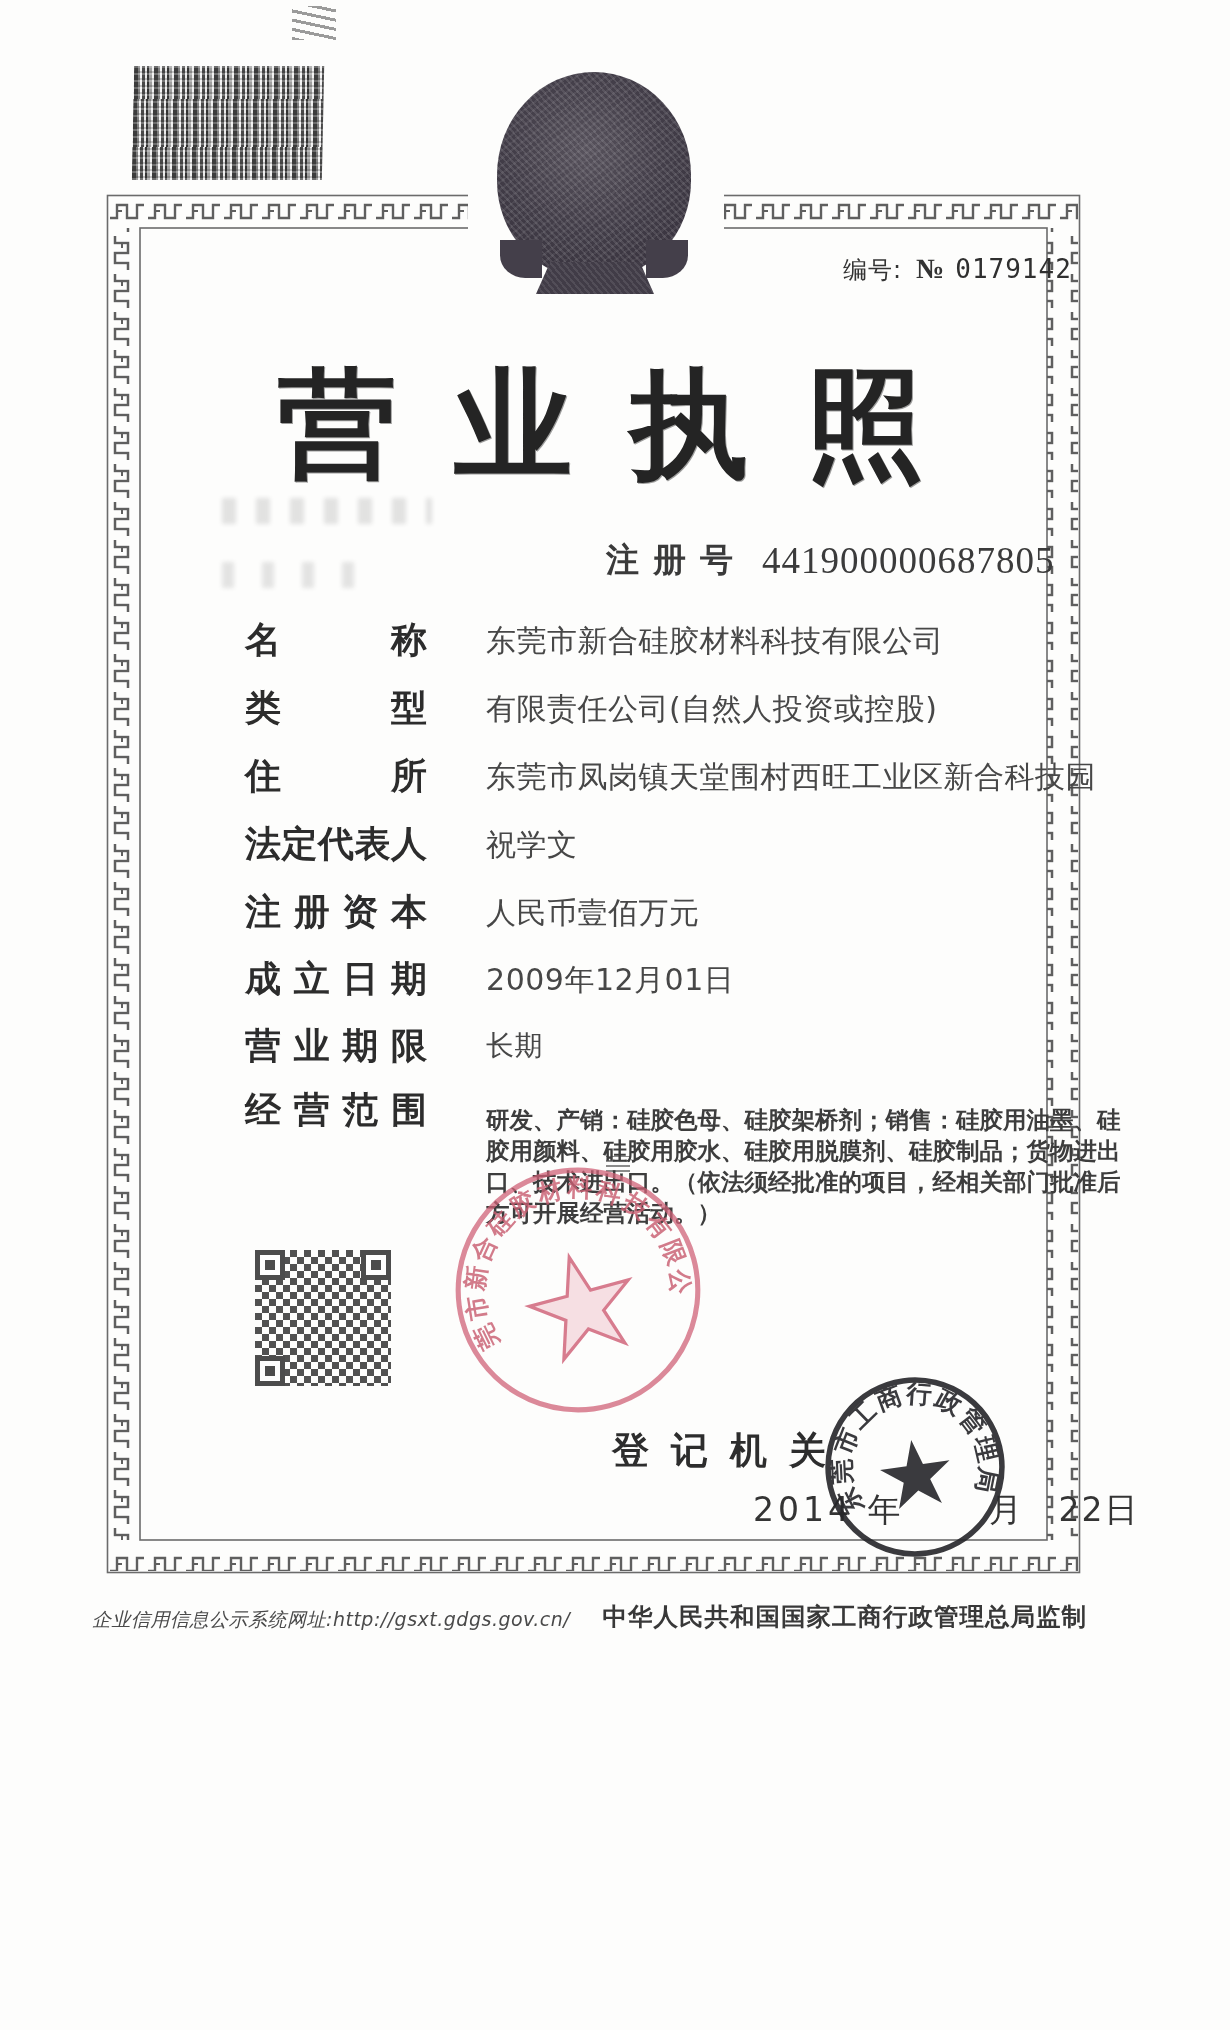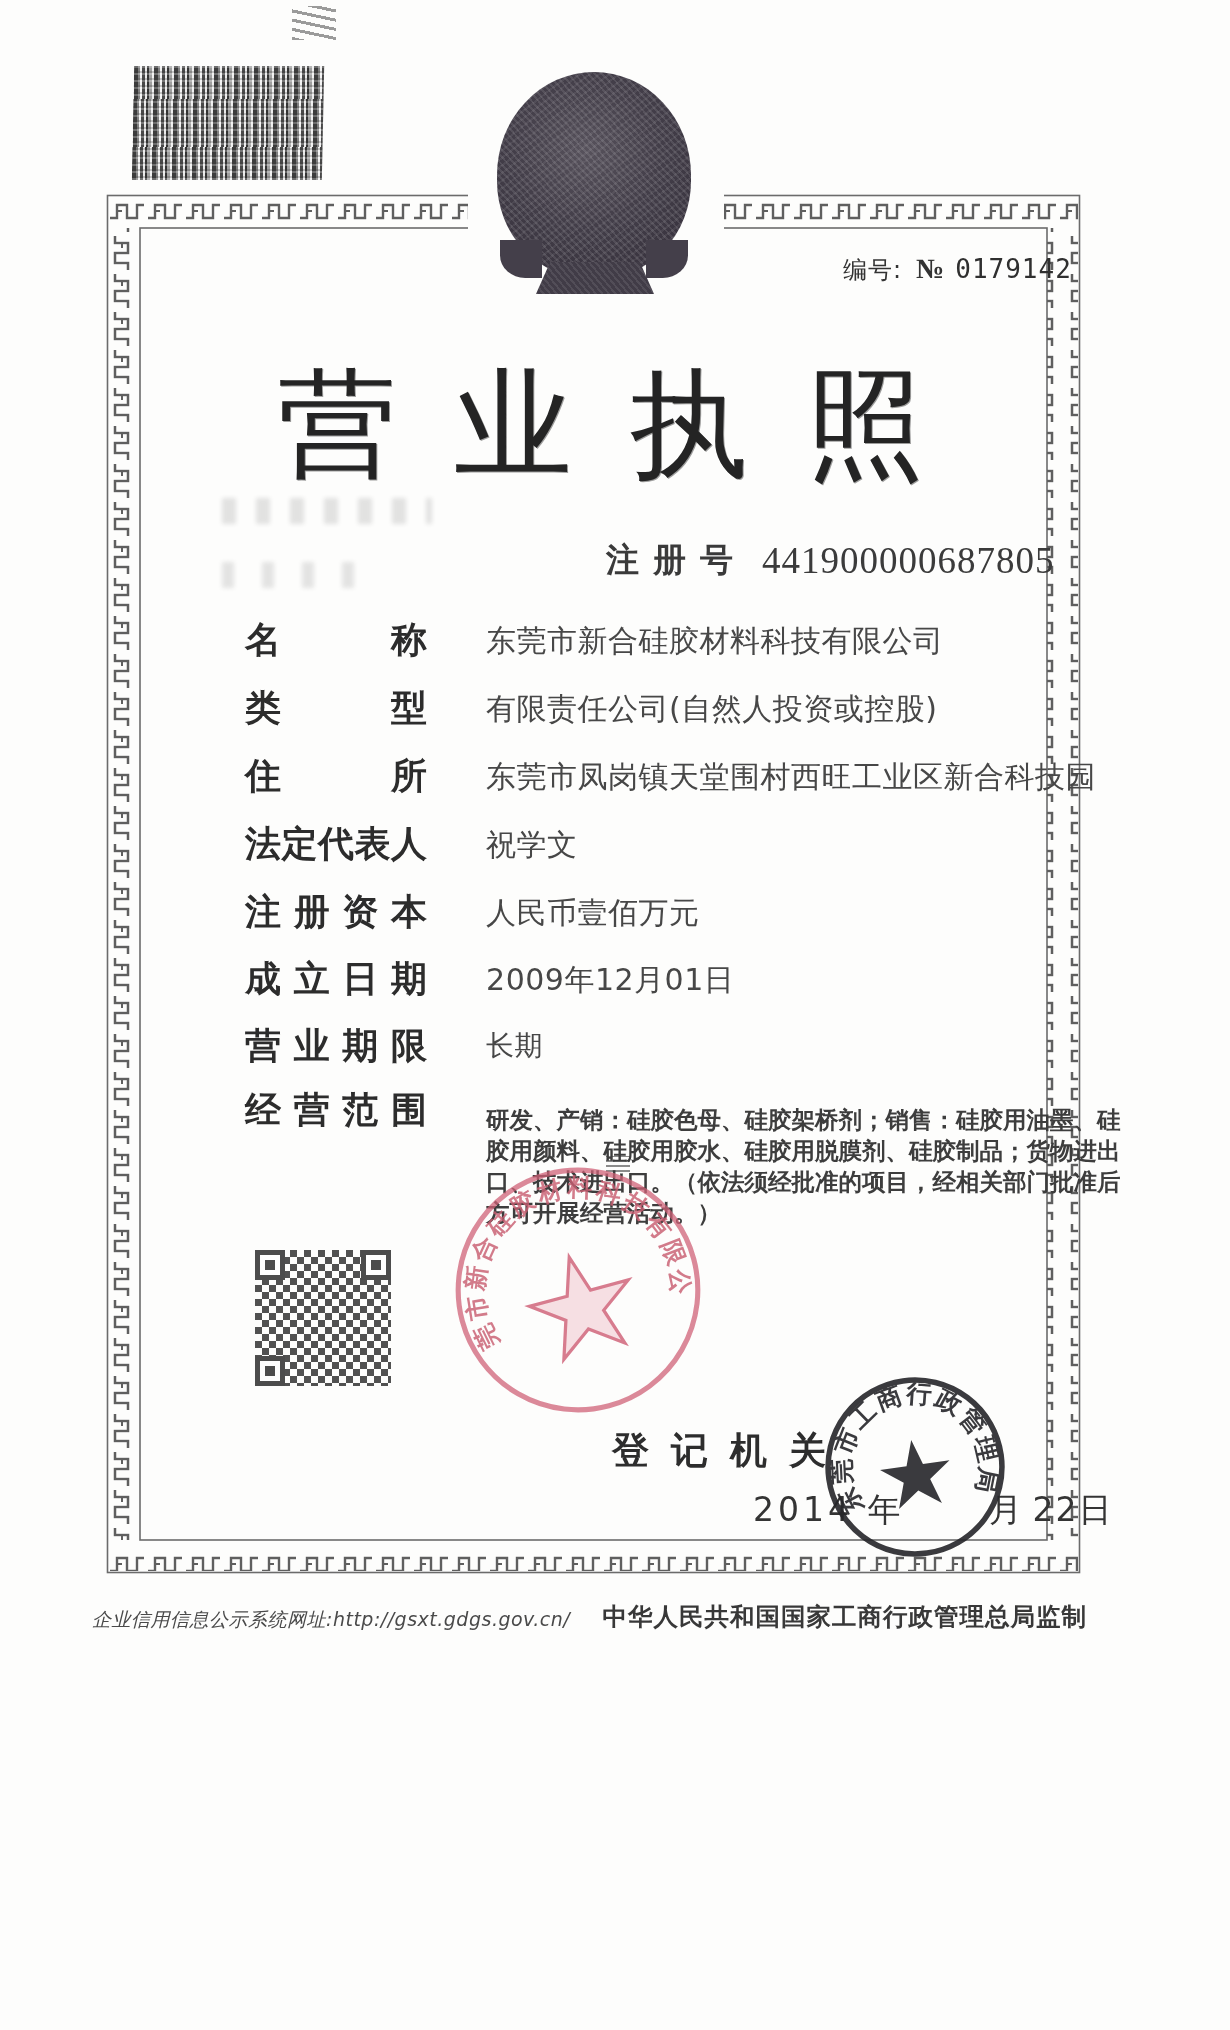--- a/index.html
+++ b/index.html
@@ -44,21 +44,21 @@
   
   .frame{left:106px;top:194px;z-index:1;}
 
   
   .serial{left:843px;top:253px;z-index:3;font-size:24px;color:#333;letter-spacing:1px;white-space:nowrap;text-align:center;}
   .serial .no-sym{font-family:"Liberation Serif",serif;font-weight:bold;font-size:28px;padding:0 10px 0 14px;}
   .serial .no-val{font-family:"DejaVu Sans Mono","Liberation Mono",monospace;font-size:26px;color:#2f2f2f;}
 
   .title{
     left:278px;top:346px;z-index:3;
-    font-size:118px;font-weight:400;letter-spacing:58px;color:#242424;
+    font-size:118px;font-weight:700;letter-spacing:58px;color:#242424;
     text-shadow:1px 1px 0 rgba(40,40,40,.45);
     white-space:nowrap;
   }
 
   .regno{left:606px;top:538px;z-index:3;white-space:nowrap;}
   .regno .lab{font-size:33px;font-weight:600;letter-spacing:14px;color:#3a3a3a;vertical-align:middle;}
   .regno .val{font-family:"Liberation Serif",serif;font-size:37px;color:#3b3b3b;letter-spacing:1px;vertical-align:middle;margin-left:10px;}
 
   
   .row{left:213px;z-index:3;white-space:nowrap;}
@@ -92,21 +92,21 @@
 
   
   .red-seal{left:450px;top:1162px;z-index:5;transform:rotate(-15deg);opacity:.82;}
   .black-seal{left:822px;top:1374px;z-index:5;transform:rotate(-8deg);opacity:.9;}
 
   
   .issuer{left:612px;top:1426px;z-index:3;font-size:37px;font-weight:700;letter-spacing:22px;color:#2d2d2d;white-space:nowrap;}
   .issue-date{left:753px;top:1488px;z-index:3;font-size:33px;color:#343434;white-space:nowrap;}
   .issue-date .p1{letter-spacing:4px;}
   .issue-date .p2{margin-left:74px;}
-  .issue-date .p3{letter-spacing:2px;}
+  .issue-date .p3{margin-left:26px;letter-spacing:2px;}
 
   
   .footer-left{left:92px;top:1607px;z-index:3;font-size:19px;color:#4a4a4a;letter-spacing:.5px;white-space:nowrap;font-style:italic;}
   .footer-right{right:143px;top:1600px;z-index:3;font-size:24.5px;font-weight:700;color:#383838;letter-spacing:1px;white-space:nowrap;}
 
   
   .smudge-top{left:292px;top:6px;width:44px;height:34px;z-index:3;opacity:.55;
     background:repeating-linear-gradient(12deg,#4a4a4a 0 3px,transparent 3px 9px);}
   .ghost-1{left:222px;top:498px;width:210px;height:26px;z-index:2;opacity:.13;filter:blur(2px);
     background:repeating-linear-gradient(90deg,#333 0 14px,transparent 14px 34px);}

